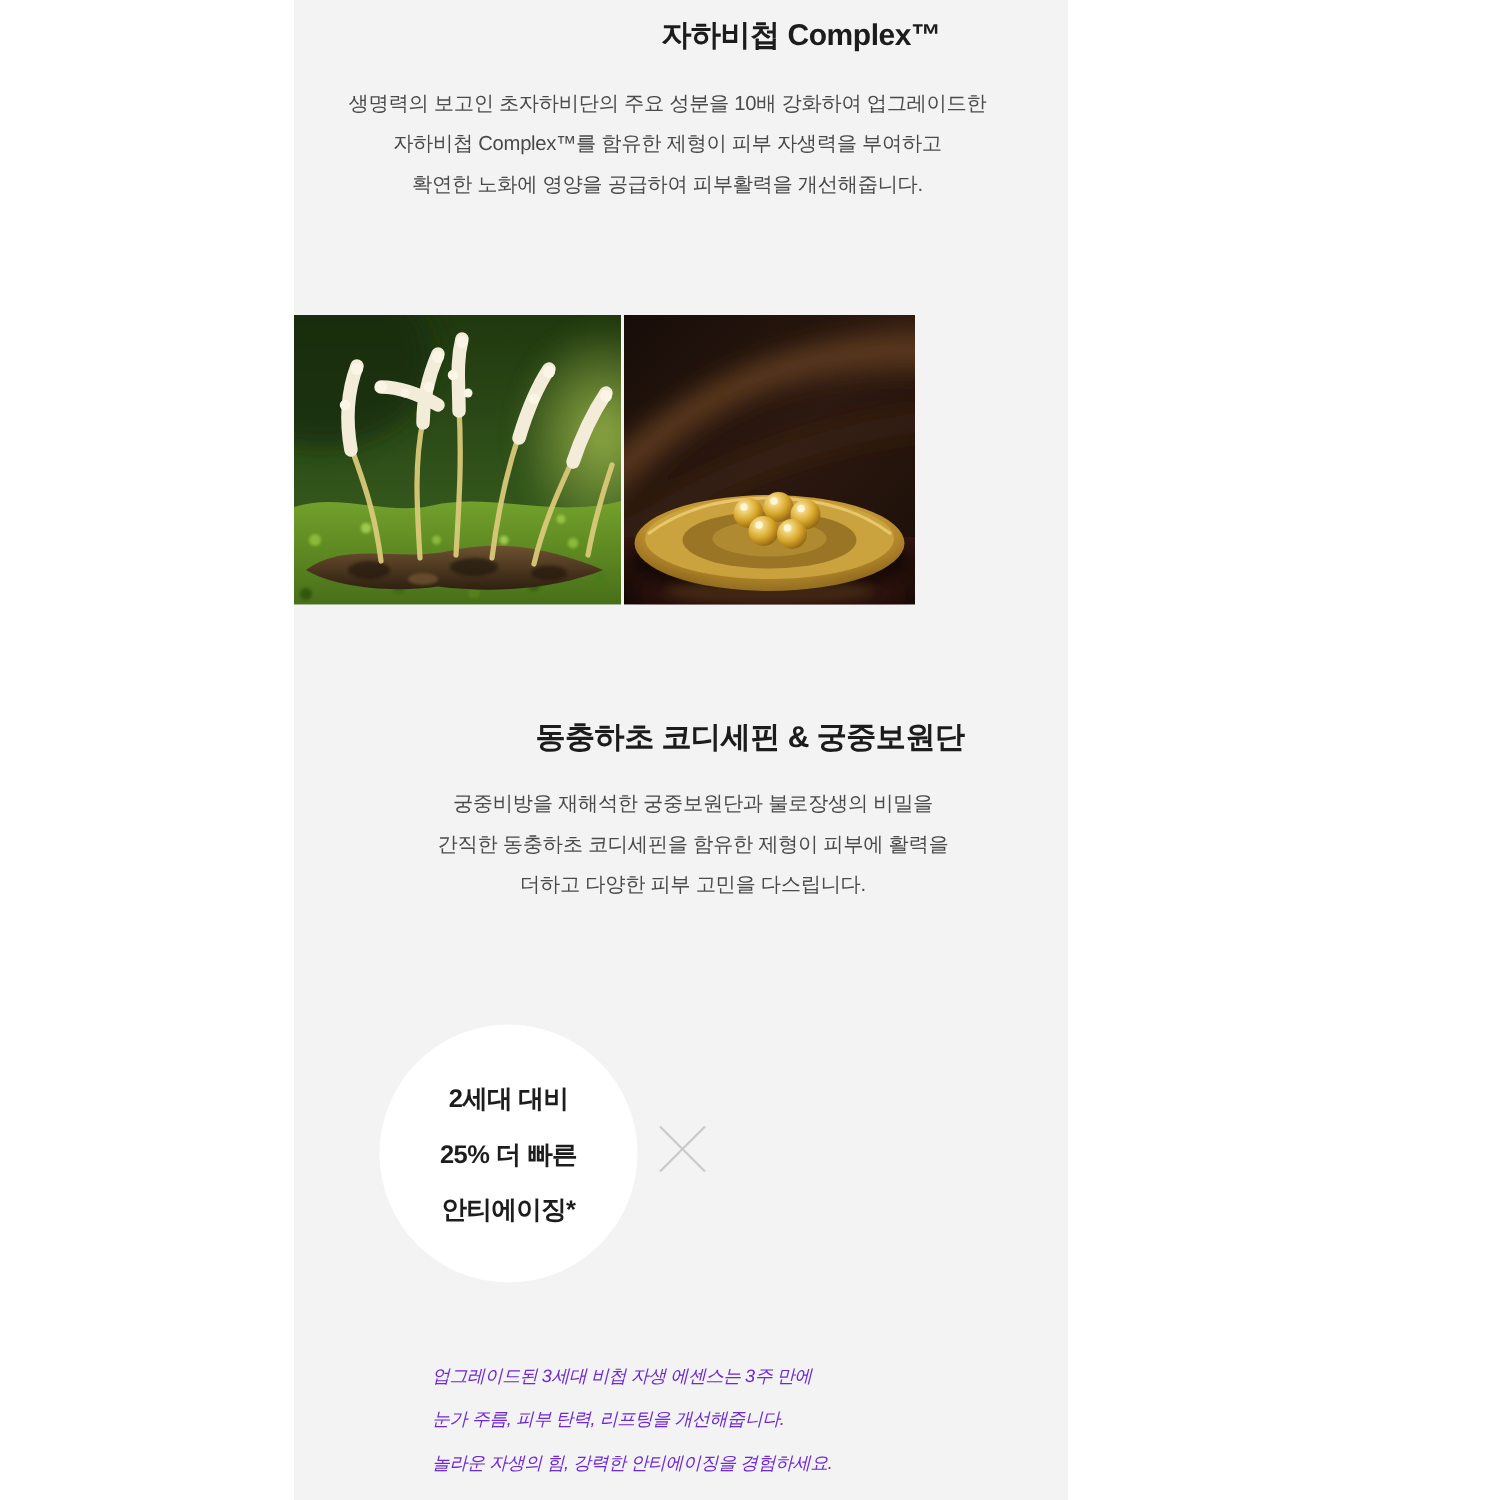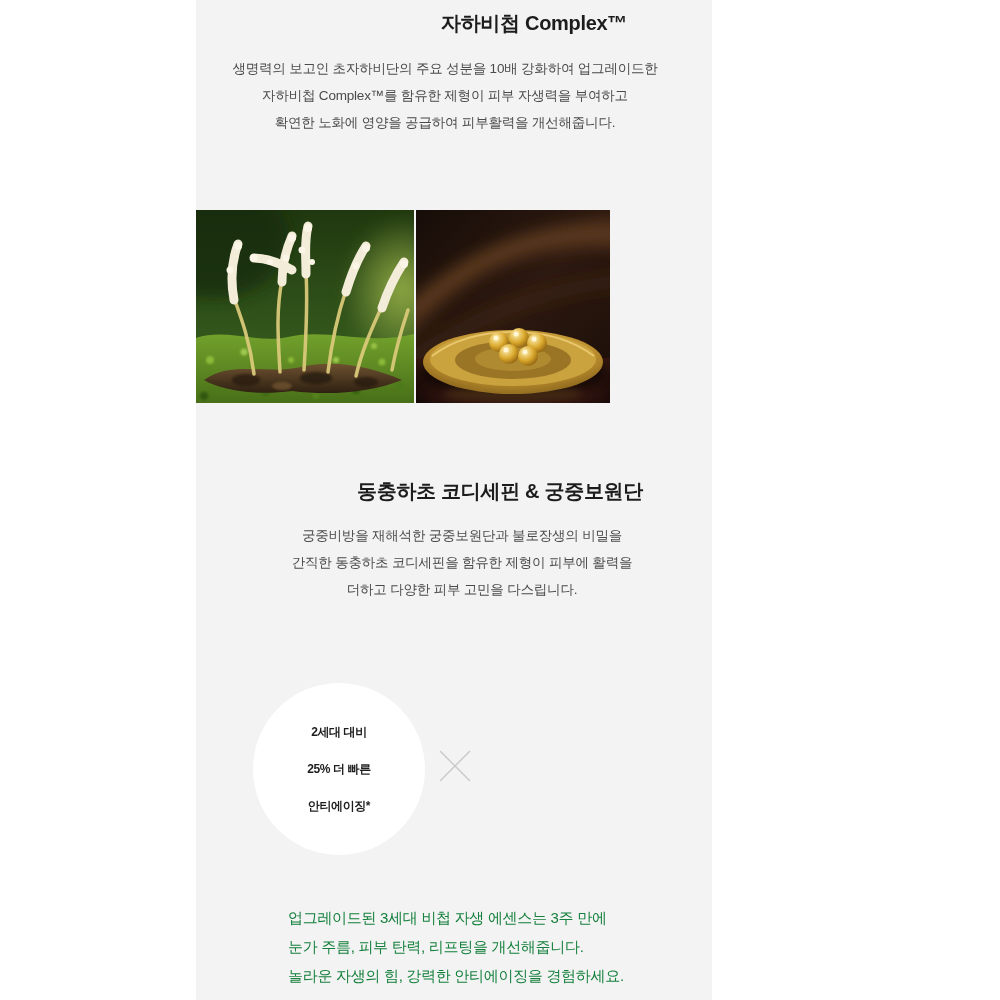--- a/index.html
+++ b/index.html
@@ -22,29 +22,29 @@
   #body2{left:462px;top:491px;margin-top:31px;}
   .photos{position:absolute;left:196px;top:210px;width:414px;height:193px;display:flex;gap:2px;}
   .photo{display:block;height:193px;}
   .photo.left{width:218px;}
   .photo.right{width:194px;}
   .benefit-circle{
     position:absolute;width:172px;height:172px;border-radius:50%;background:#ffffff;
     display:flex;align-items:center;justify-content:center;
   }
   .benefit-circle .txt{
-    text-align:center;white-space:pre-line;font-size:12px;line-height:37px;
+    text-align:center;white-space:pre-line;font-size:17px;line-height:37px;
     font-weight:700;color:#1d1d1d;letter-spacing:-0.4px;
   }
   #circleL{left:253px;top:683px;}
   #circleR{left:489px;top:683px;}
   .xmark{position:absolute;left:438px;top:749px;width:34px;height:34px;}
   .closing{
     position:absolute;left:288px;top:903px;text-align:left;white-space:pre-line;
-    font-size:15px;line-height:29px;font-weight:400;color:#15803d;letter-spacing:-0.3px;
+    font-size:12px;line-height:29px;font-weight:400;color:#6d28d9;letter-spacing:-0.3px;font-style:italic;
   }
 </style>
 </head>
 <body>
 
 <div class="canvas">
   <div class="panel"></div>
 
   <div id="title1" class="sec-title">자하비첩 Complex™</div>
 

